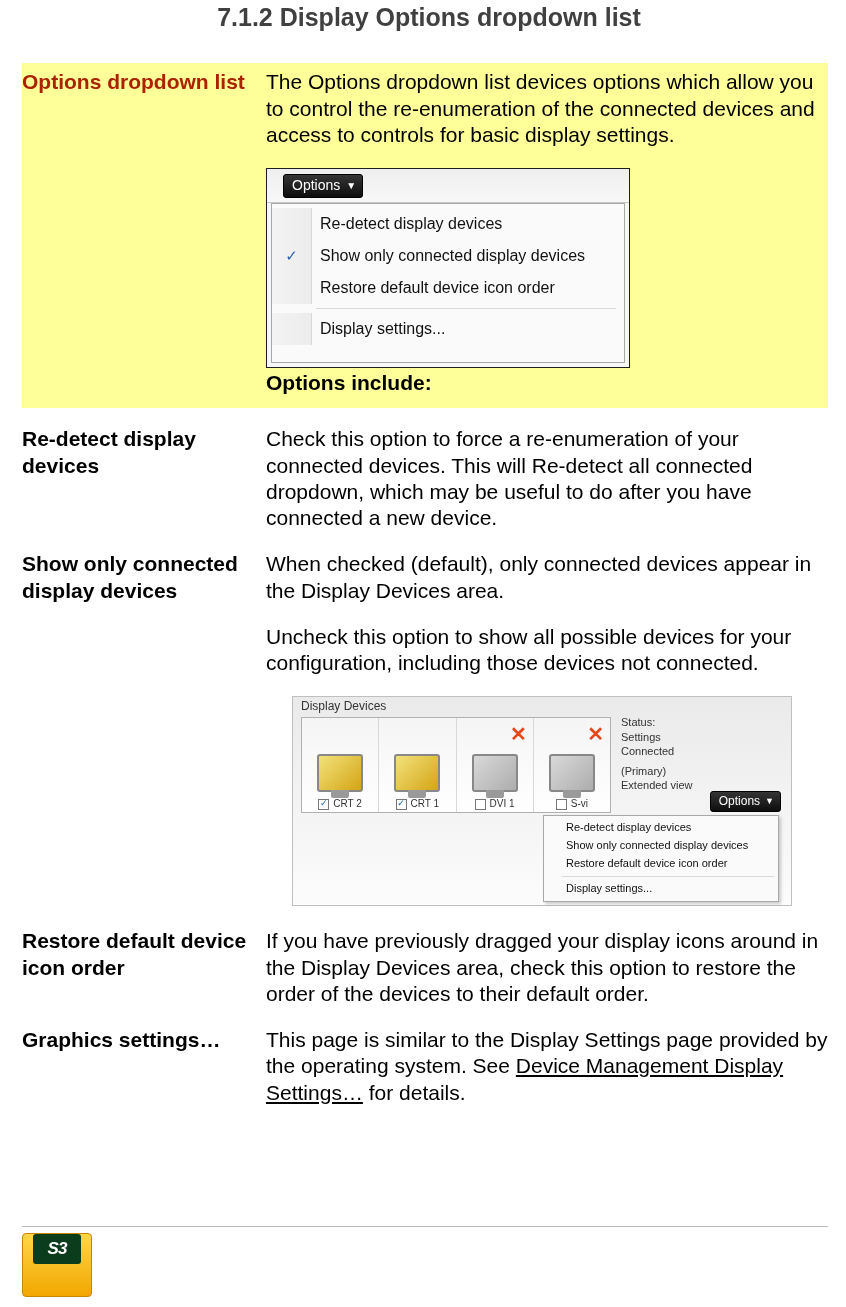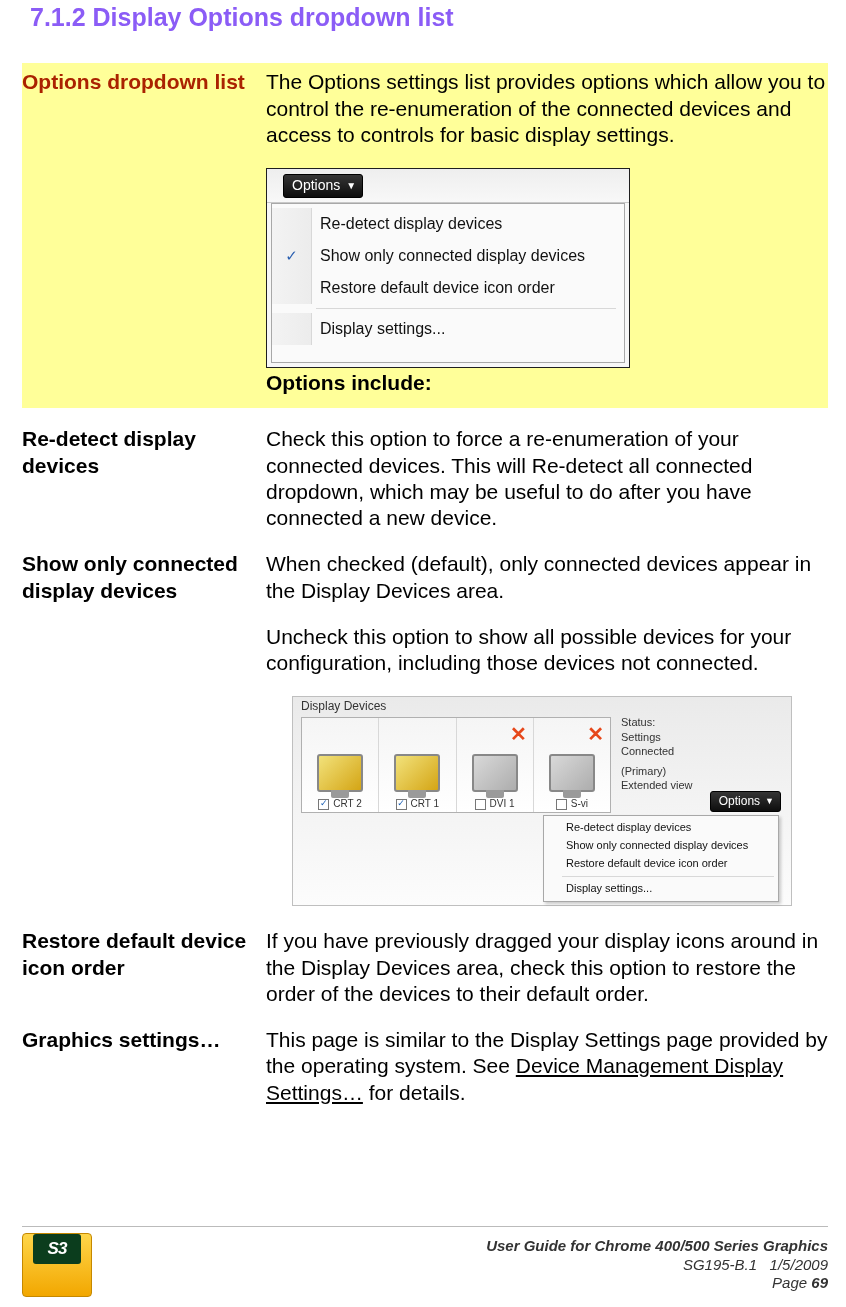--- a/index.html
+++ b/index.html
@@ -9,24 +9,25 @@
     height: 1307px;
     font-family: Arial, Helvetica, sans-serif;
     color: #000;
     background: #fff;
     position: relative;
     padding: 2px 18px 0 22px;
     font-size: 21px;
     line-height: 1.25;
   }
   .section-heading {
-    color: #8b5cf6;
+    color: #404040;
     font-weight: bold;
     font-size: 25px;
     margin: 0 0 30px 8px;
+    text-align: center;
   }
   table.layout { border-collapse: collapse; width: 100%; }
   table.layout td { vertical-align: top; padding: 0; }
   .left-col { width: 244px; padding-right: 8px; }
   .term { font-weight: bold; color: #000; }
   .term-red { color: #aa2200; font-weight: bold; }
   .row-hl td { background: #ffff99; }
   .row-hl td.left-col { padding-top: 6px; }
   .row-hl td.right-col { padding-top: 6px; padding-bottom: 8px; }
   .right-col p { margin: 0 0 20px 0; }
@@ -193,21 +194,21 @@
 <h2 class="section-heading">7.1.2 Display Options dropdown list</h2>
 
 <table class="layout">
 
   <tbody>
       <tr class="row-hl">
     <td class="left-col">
       <span class="term-red">Options dropdown list</span>
     </td>
     <td class="right-col">
-      <p>The Options settings list provides options which allow you to control the re-enumeration of the connected devices and access to controls for basic display settings.</p>
+      <p>The Options dropdown list devices options which allow you to control the re-enumeration of the connected devices and access to controls for basic display settings.</p>
 
       <div class="shot1">
         <div class="shot1-top">
           <div class="opt-btn">
             <span>Options</span>
             <span class="chev">▼</span>
           </div>
         </div>
         <div class="shot1-menu">
           <div class="menu-row">
@@ -344,22 +345,13 @@
     </td>
   </tr>
 
 </tbody>
   </table>
 
 <div class="footer">
   <div class="logo">
     <div class="logo-inner">S3</div>
   </div>
-  <div class="foot-text">
-    <div class="ft1">User Guide for Chrome 400/500 Series Graphics</div>
-    <div class="ft2">
-      <span>SG195-B.1</span>&nbsp;&nbsp;&nbsp;<span>1/5/2009</span>
-    </div>
-    <div class="ft3">
-      <span>Page </span><span class="pn">69</span>
-    </div>
-  </div>
 </div>
 
 </body></html>

